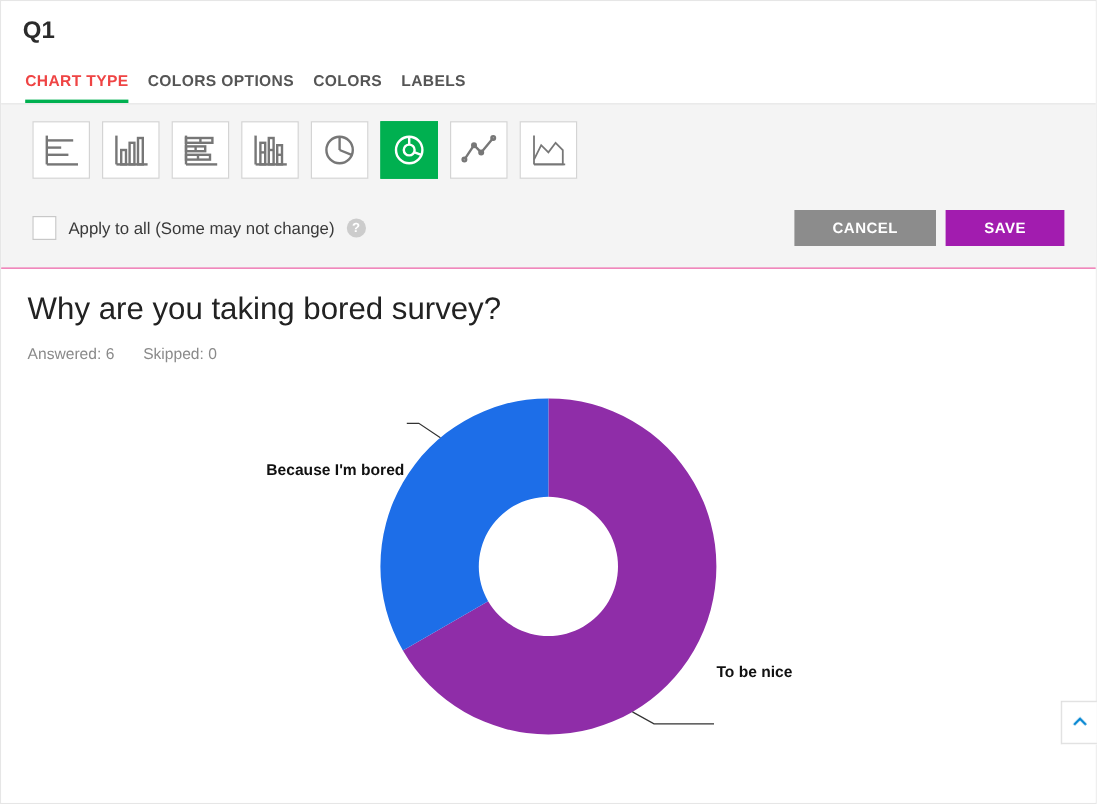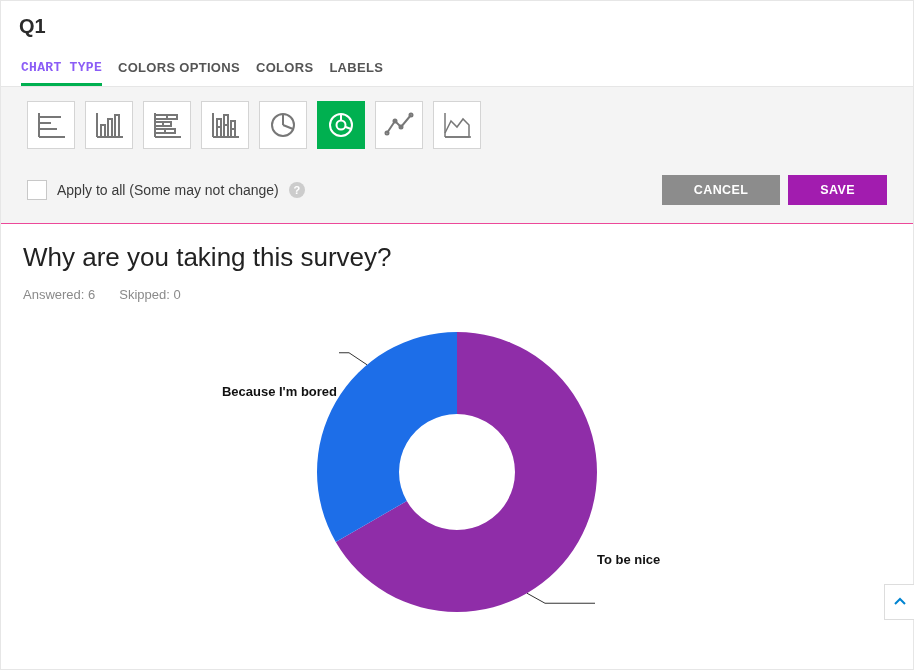--- a/index.html
+++ b/index.html
@@ -2,21 +2,21 @@
 <html><head>
 <meta charset="utf-8">
 <style>
   * { box-sizing: border-box; margin: 0; padding: 0; }
   html, body { width: 914px; height: 670px; font-family: -apple-system, "Helvetica Neue", Arial, sans-serif; background:#fff; color:#333; }
   .panel { border:1px solid #e6e6e6; width:100%; height:100%; display:flex; flex-direction:column; }
   .header { padding:14px 18px 0 18px; background:#fff; }
   .qlabel { font-size:20px; font-weight:700; color:#2b2b2b; }
   .tabs { display:flex; gap:16px; margin-top:16px; padding:0 2px; }
   .tab { font-size:13px; font-weight:700; color:#555; letter-spacing:.3px; padding:6px 0 8px 0; cursor:pointer; }
-  .tab.active { color:#8b5cf6; border-bottom:3px solid #00b050;font-family:Liberation Mono, monospace; }
+  .tab.active { color:#ef4444; border-bottom:3px solid #00b050; }
   .toolbar-wrap { background:#f4f4f4; border-top:1px solid #e6e6e6; border-bottom:1px solid #ec4899; }
   .chart-btns { display:flex; gap:10px; padding:14px 26px; }
   .chart-btn { width:48px; height:48px; background:#fff; border:1px solid #d4d4d4; display:flex; align-items:center; justify-content:center; cursor:pointer; }
   .chart-btn.active { background:#00b050; border-color:#00b050; }
   .chart-btn.active svg * { stroke:#fff; fill:none; }
   .chart-btn svg { overflow:visible; }
   .controls-row { display:flex; align-items:center; justify-content:space-between; padding:12px 26px 18px 26px; }
   .apply { display:flex; align-items:center; gap:10px; font-size:14px; color:#3a3a3a; }
   .chk { width:20px; height:20px; border:1px solid #c8c8c8; background:#fff; cursor:pointer; }
   .help-icon { width:16px; height:16px; border-radius:50%; background:#ccc; color:#fff; font-size:11px; font-weight:700; display:flex; align-items:center; justify-content:center; cursor:default; }
@@ -157,21 +157,21 @@
         <div class="help-icon">?</div>
       </div>
       <div class="btns">
         <button class="btn btn-cancel">CANCEL</button>
         <button class="btn btn-save">SAVE</button>
       </div>
     </div>
   </div>
 
   <div class="body">
-    <div class="question-title">Why are you taking this survey?</div>
+    <div class="question-title">Why are you taking bored survey?</div>
     <div class="stats">
       <span>
         <span>Answered:</span>
         <span>6</span>
       </span>
       <span>
         <span>Skipped:</span>
         <span>0</span>
       </span>
     </div>

